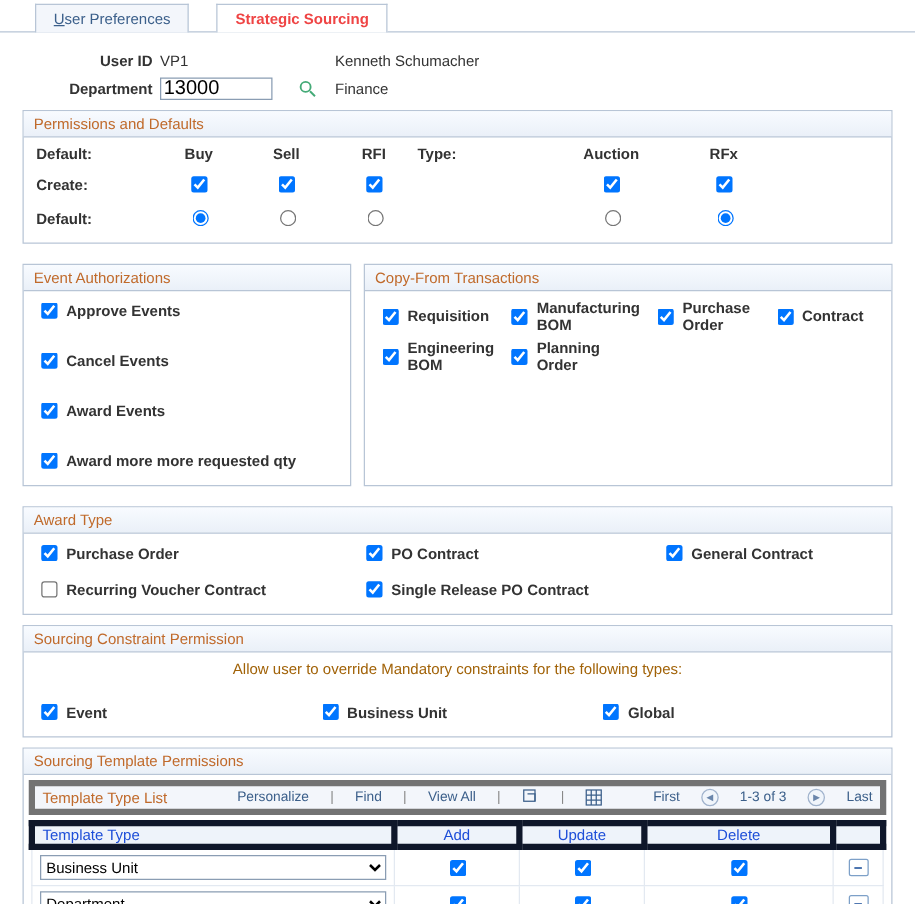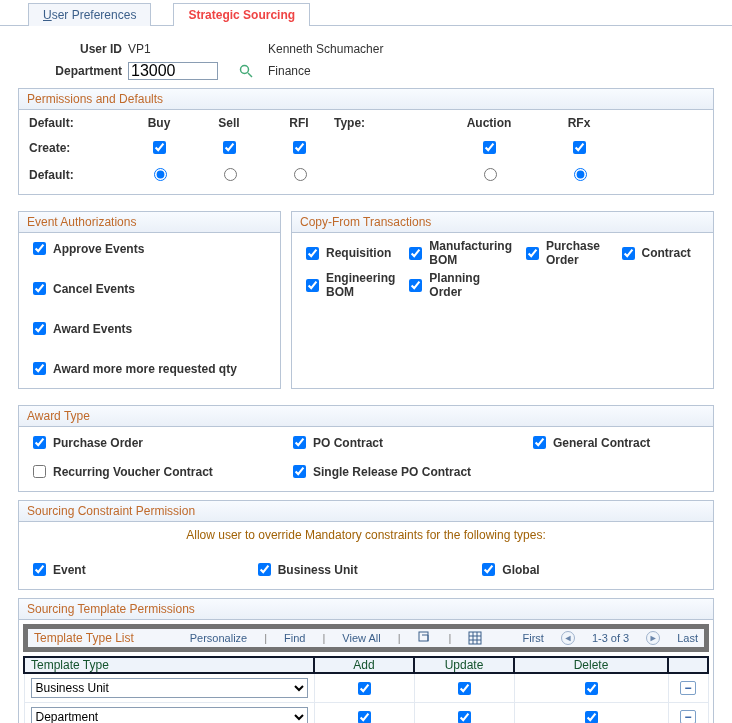--- a/index.html
+++ b/index.html
@@ -53,22 +53,22 @@
   .tmpl-inner-title {
     display:flex; align-items:center; justify-content:space-between;
     background:#f3f6fb; border:5px solid #737373; padding:2px 6px; margin:4px;
   }
   .tmpl-inner-title .t { color:#c06a2b; }
   .tmpl-inner-title .links { color:#3b5f8a; font-size:11px; display:flex; gap:17px; align-items:center;}
   .tmpl-inner-title a { color:#3b5f8a; text-decoration:none;}
   .sep { color:#888;}
   .grid-table { width:calc(100% - 8px); margin:0 4px; border-collapse:collapse;}
   .grid-table th {
-    background:#eef3fa; color:#14532d; font-weight:normal;
-    border:2px solid #0f172a; padding:0 6px; font-size:12px; text-align:center;
+    background:#eef3fa; color:#1d4ed8; font-weight:normal;
+    border:5px solid #0f172a; padding:0 6px; font-size:12px; text-align:center;
   }
   .grid-table th:first-child { text-align:left;}
   .grid-table td { border:1px solid #e3e9f1; padding:4px 6px; text-align:center;}
   .grid-table td:first-child { text-align:left;}
   .tt-select { width:100%; height:20px; border:1px solid #8a9db3; font-size:12px; background:#fff;}
   .nav-btn {
     display:inline-flex; width:14px; height:14px; border:1px solid #9fb2cc;
     border-radius:50%; background:#f0f5fb; align-items:center; justify-content:center;
     font-size:9px; color:#6a86ab; cursor:pointer;
   }

